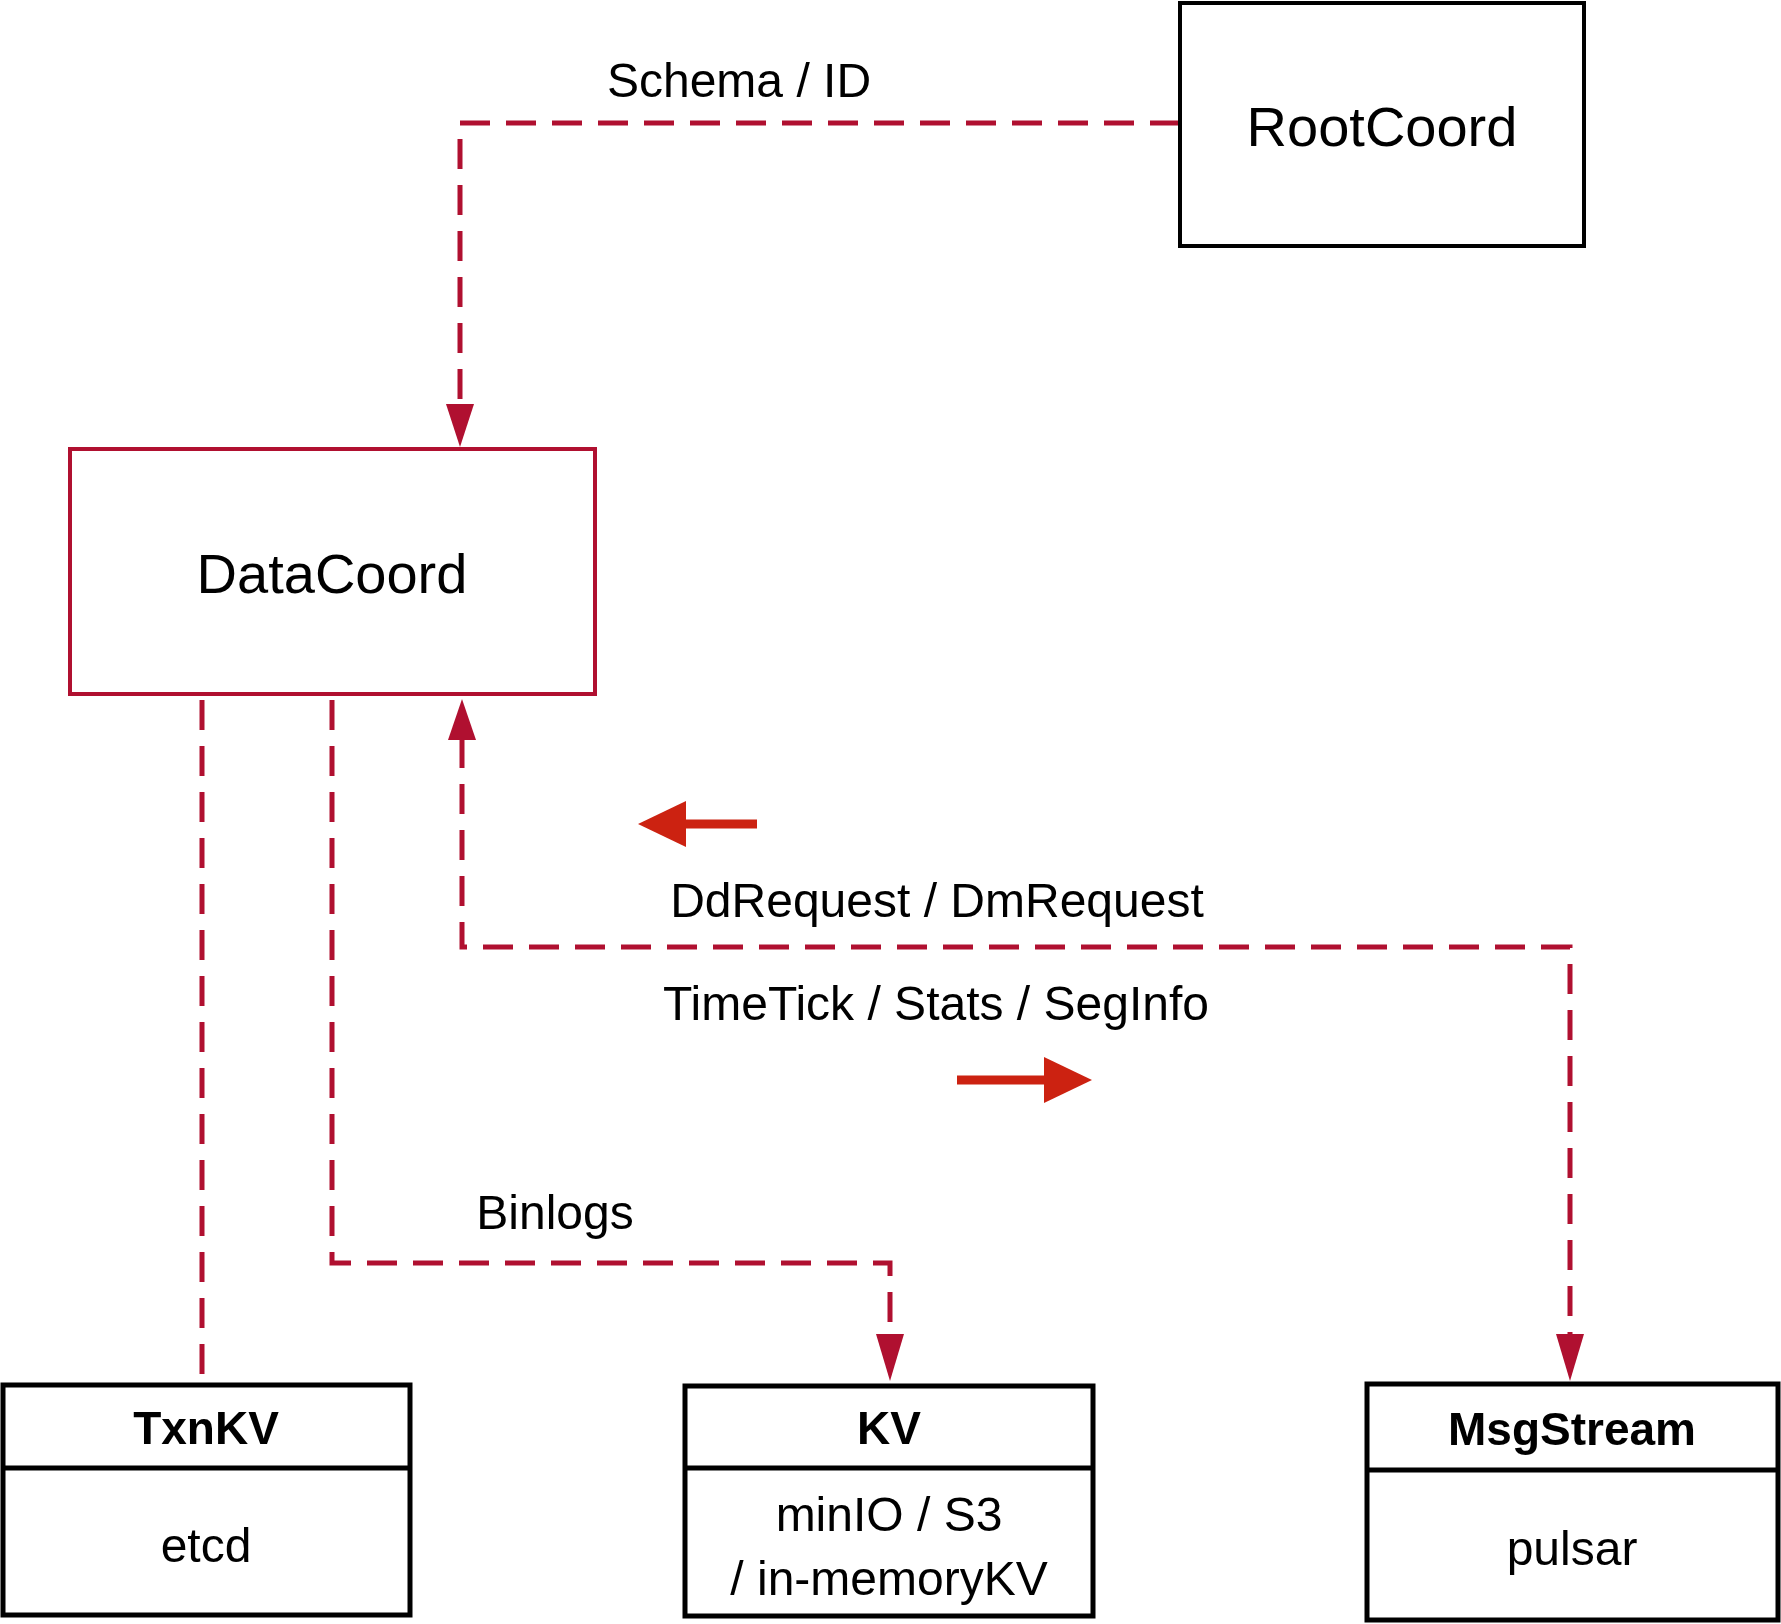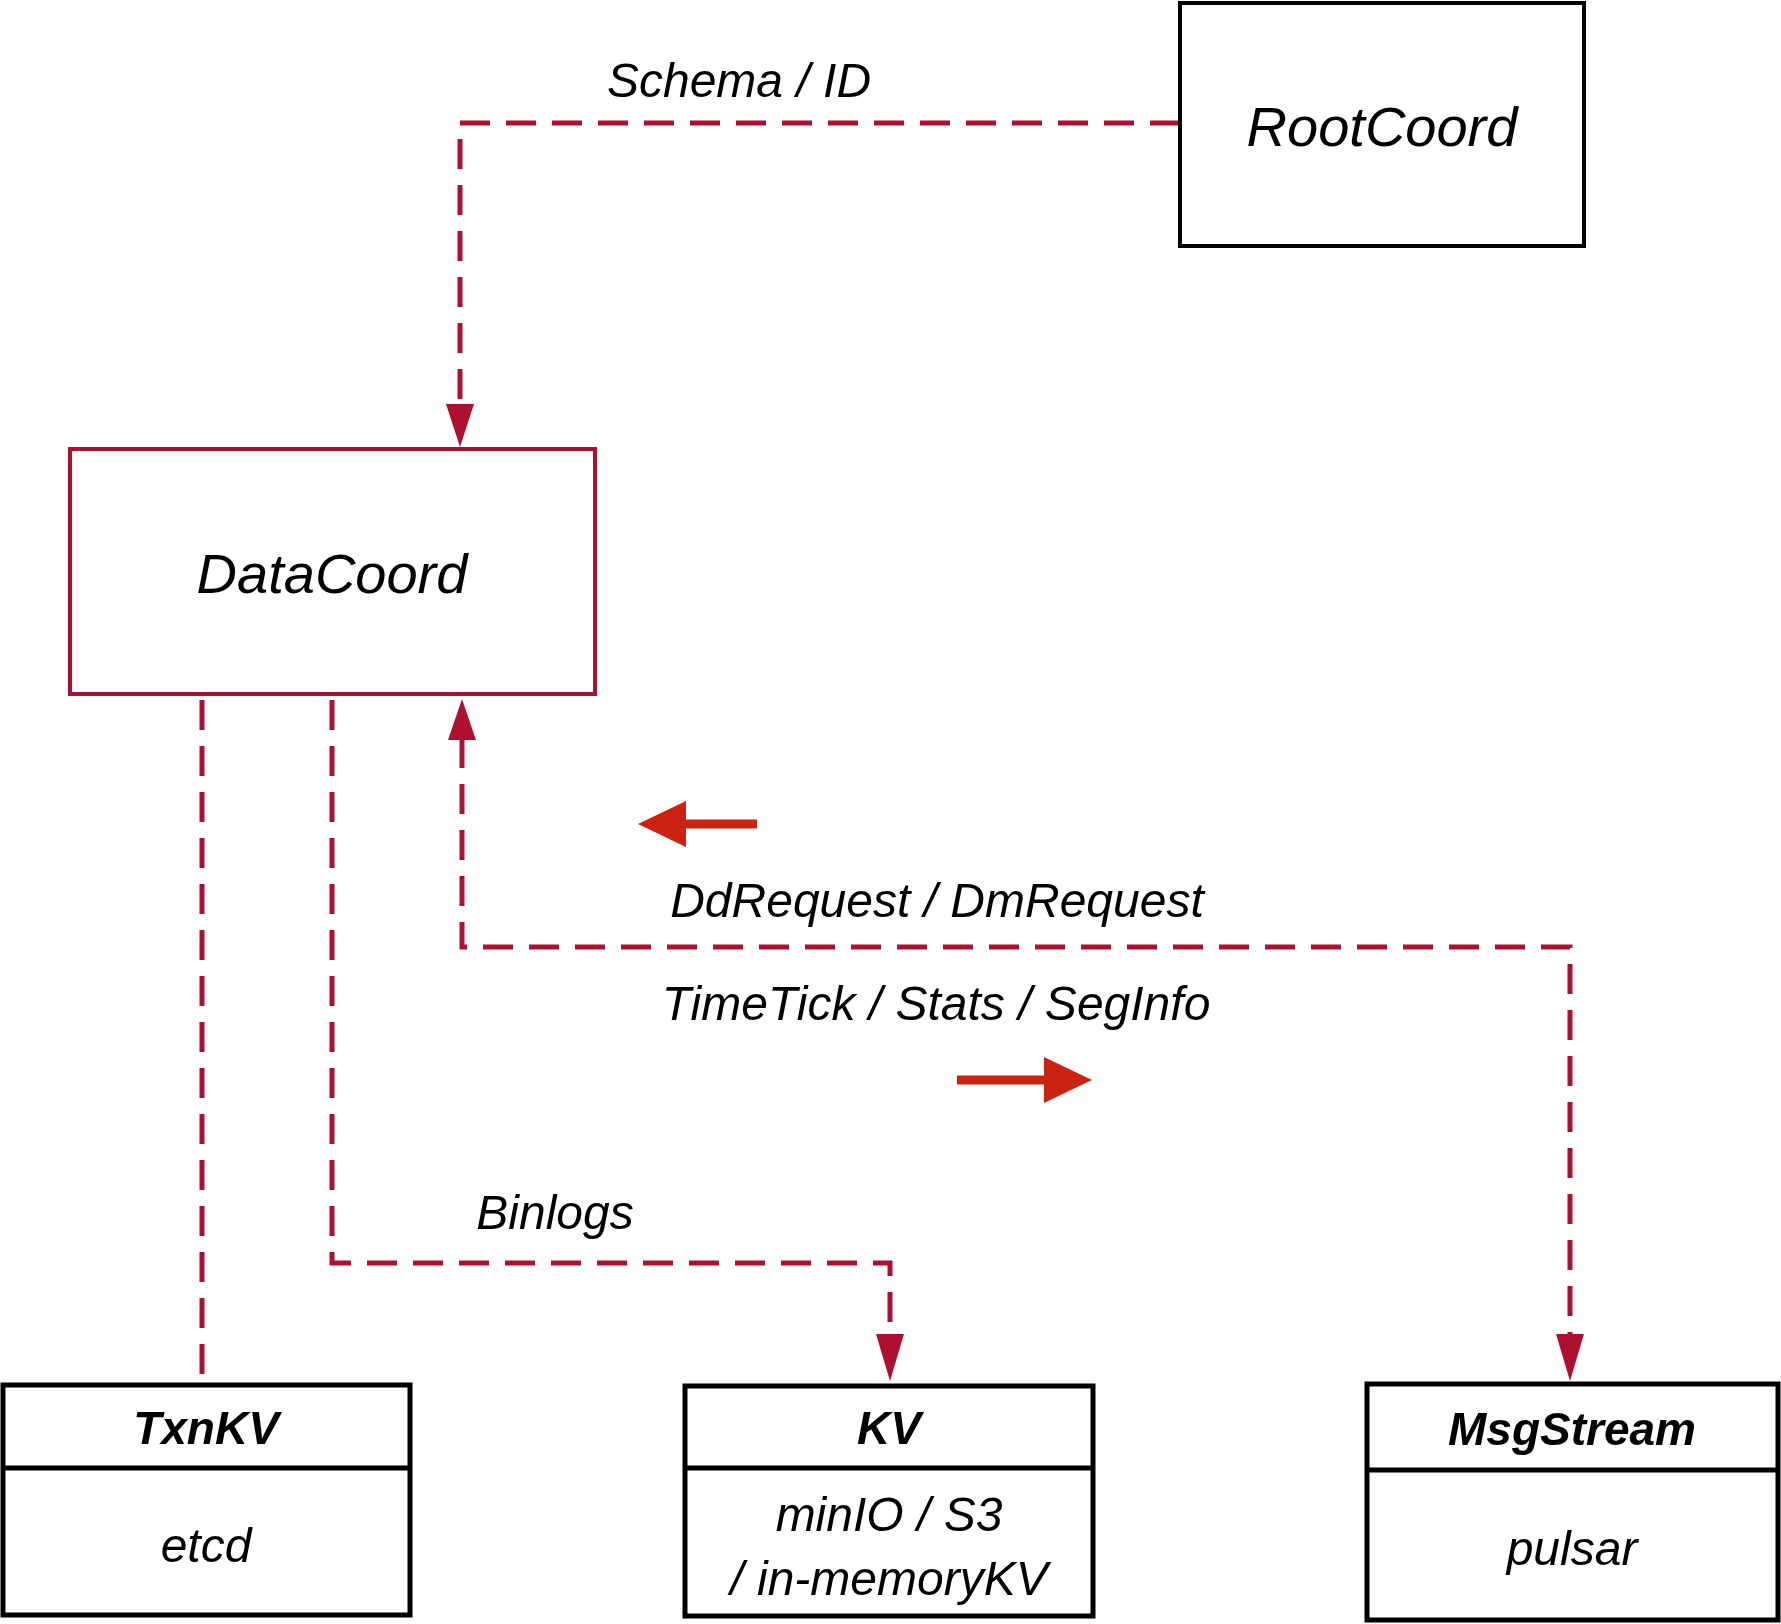--- a/index.html
+++ b/index.html
@@ -6,21 +6,20 @@
     margin: 0;
     padding: 0;
     background: #ffffff;
   }
   .stage {
     position: relative;
     width: 1781px;
     height: 1624px;
     background: #ffffff;
     overflow: hidden;
-    font-style: italic;
   }
   svg.diagram {
     display: block;
     width: 1781px;
     height: 1624px;
   }
   text {
     font-family: "Liberation Sans", sans-serif;
     fill: #000000;
   }

